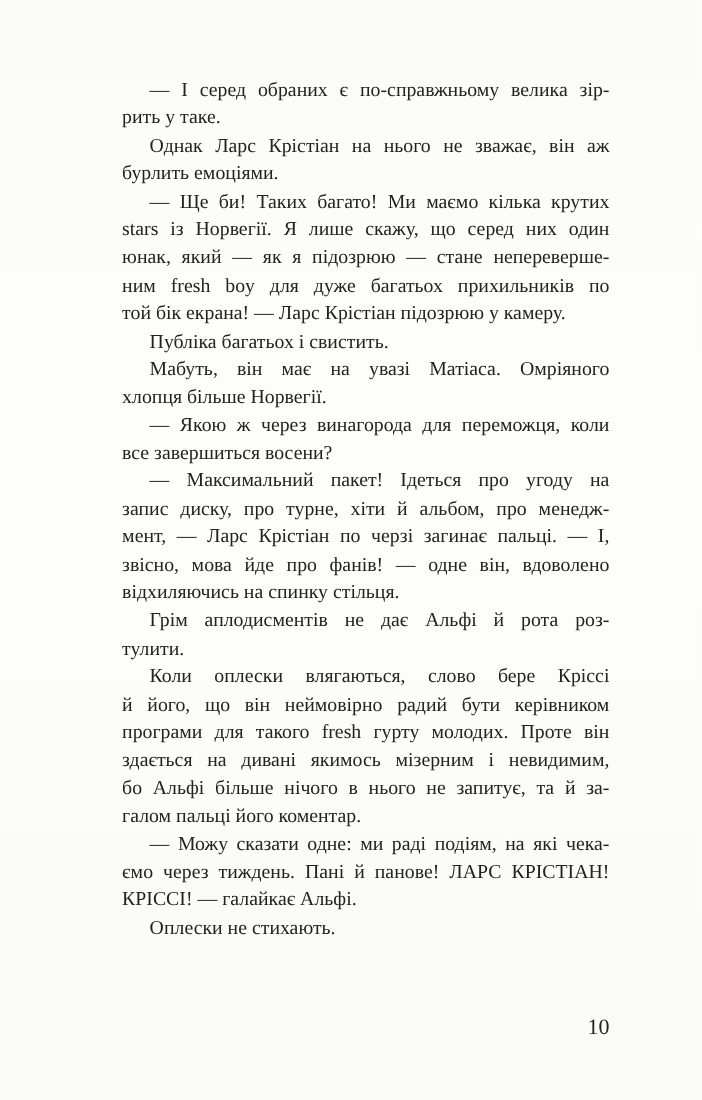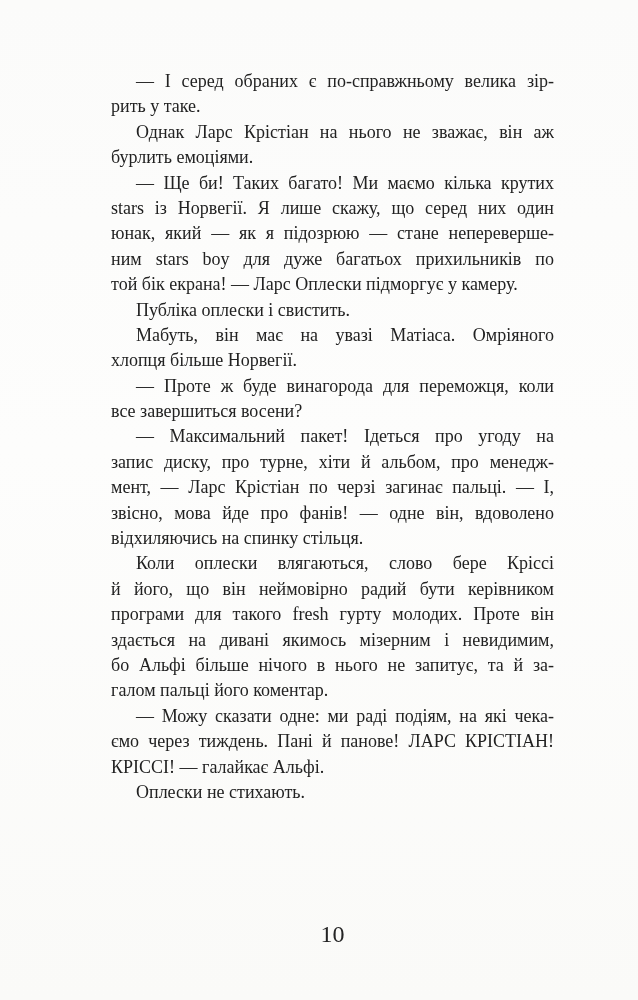--- a/index.html
+++ b/index.html
@@ -44,22 +44,22 @@
   .line.last {
     text-align-last: left;
   }
   .run.italic {
   }
   .page-number {
     position: absolute;
     top: 923px;
     left: 111px;
     width: 443px;
-    text-align: center;
-    font-size: 24px;
+    text-align: right;
+    font-size: 20px;
     line-height: 22px;
     color: #242424;
   }
 </style>
 </head>
 <body>
 
 <div class="page">
   <main class="text-block">
       <div class="para">
@@ -67,40 +67,44 @@
         <div class="line last"><span class="run">рить у таке.</span></div>
       </div>
       <div class="para">
         <div class="line first"><span class="run">Однак Ларс Крістіан на нього не зважає, він аж</span></div>
         <div class="line last"><span class="run">бурлить емоціями.</span></div>
       </div>
       <div class="para">
         <div class="line first"><span class="run">— Ще би! Таких багато! Ми маємо кілька крутих</span></div>
         <div class="line"><span class="run italic">stars</span><span class="run"> із Норвегії. Я лише скажу, що серед них один</span></div>
         <div class="line"><span class="run">юнак, який — як я підозрюю — стане непереверше-</span></div>
-        <div class="line"><span class="run">ним </span><span class="run italic">stars boy</span><span class="run"> для дуже багатьох прихильників по</span></div>
-        <div class="line last"><span class="run">той бік екрана! — Ларс Оплески підморгує у камеру.</span></div>
+        <div class="line"><span class="run">ним </span><span class="run italic">fresh boy</span><span class="run"> для дуже багатьох прихильників по</span></div>
+        <div class="line last"><span class="run">той бік екрана! — Ларс Крістіан підозрюю у камеру.</span></div>
       </div>
       <div class="para">
-        <div class="line first last"><span class="run">Публіка оплески і свистить.</span></div>
+        <div class="line first last"><span class="run">Публіка багатьох і свистить.</span></div>
       </div>
       <div class="para">
         <div class="line first"><span class="run">Мабуть, він має на увазі Матіаса. </span><span class="run italic">Омріяного</span></div>
         <div class="line last"><span class="run italic">хлопця більше Норвегії.</span></div>
       </div>
       <div class="para">
-        <div class="line first"><span class="run">— Проте ж буде винагорода для переможця, коли</span></div>
+        <div class="line first"><span class="run">— Якою ж через винагорода для переможця, коли</span></div>
         <div class="line last"><span class="run">все завершиться восени?</span></div>
       </div>
       <div class="para">
         <div class="line first"><span class="run">— Максимальний пакет! Ідеться про угоду на</span></div>
         <div class="line"><span class="run">запис диску, про турне, хіти й альбом, про менедж-</span></div>
         <div class="line"><span class="run">мент, — Ларс Крістіан по черзі загинає пальці. — І,</span></div>
         <div class="line"><span class="run">звісно, мова йде про фанів! — одне він, вдоволено</span></div>
         <div class="line last"><span class="run">відхиляючись на спинку стільця.</span></div>
+      </div>
+      <div class="para">
+        <div class="line first"><span class="run">Грім аплодисментів не дає Альфі й рота роз-</span></div>
+        <div class="line last"><span class="run">тулити.</span></div>
       </div>
       <div class="para">
         <div class="line first"><span class="run">Коли оплески влягаються, слово бере Кріссі</span></div>
         <div class="line"><span class="run">й його, що він неймовірно радий бути керівником</span></div>
         <div class="line"><span class="run">програми для такого </span><span class="run italic">fresh</span><span class="run"> гурту молодих. Проте він</span></div>
         <div class="line"><span class="run">здається на дивані якимось мізерним і невидимим,</span></div>
         <div class="line"><span class="run">бо Альфі більше нічого в нього не запитує, та й за-</span></div>
         <div class="line last"><span class="run">галом пальці його коментар.</span></div>
       </div>
       <div class="para">

